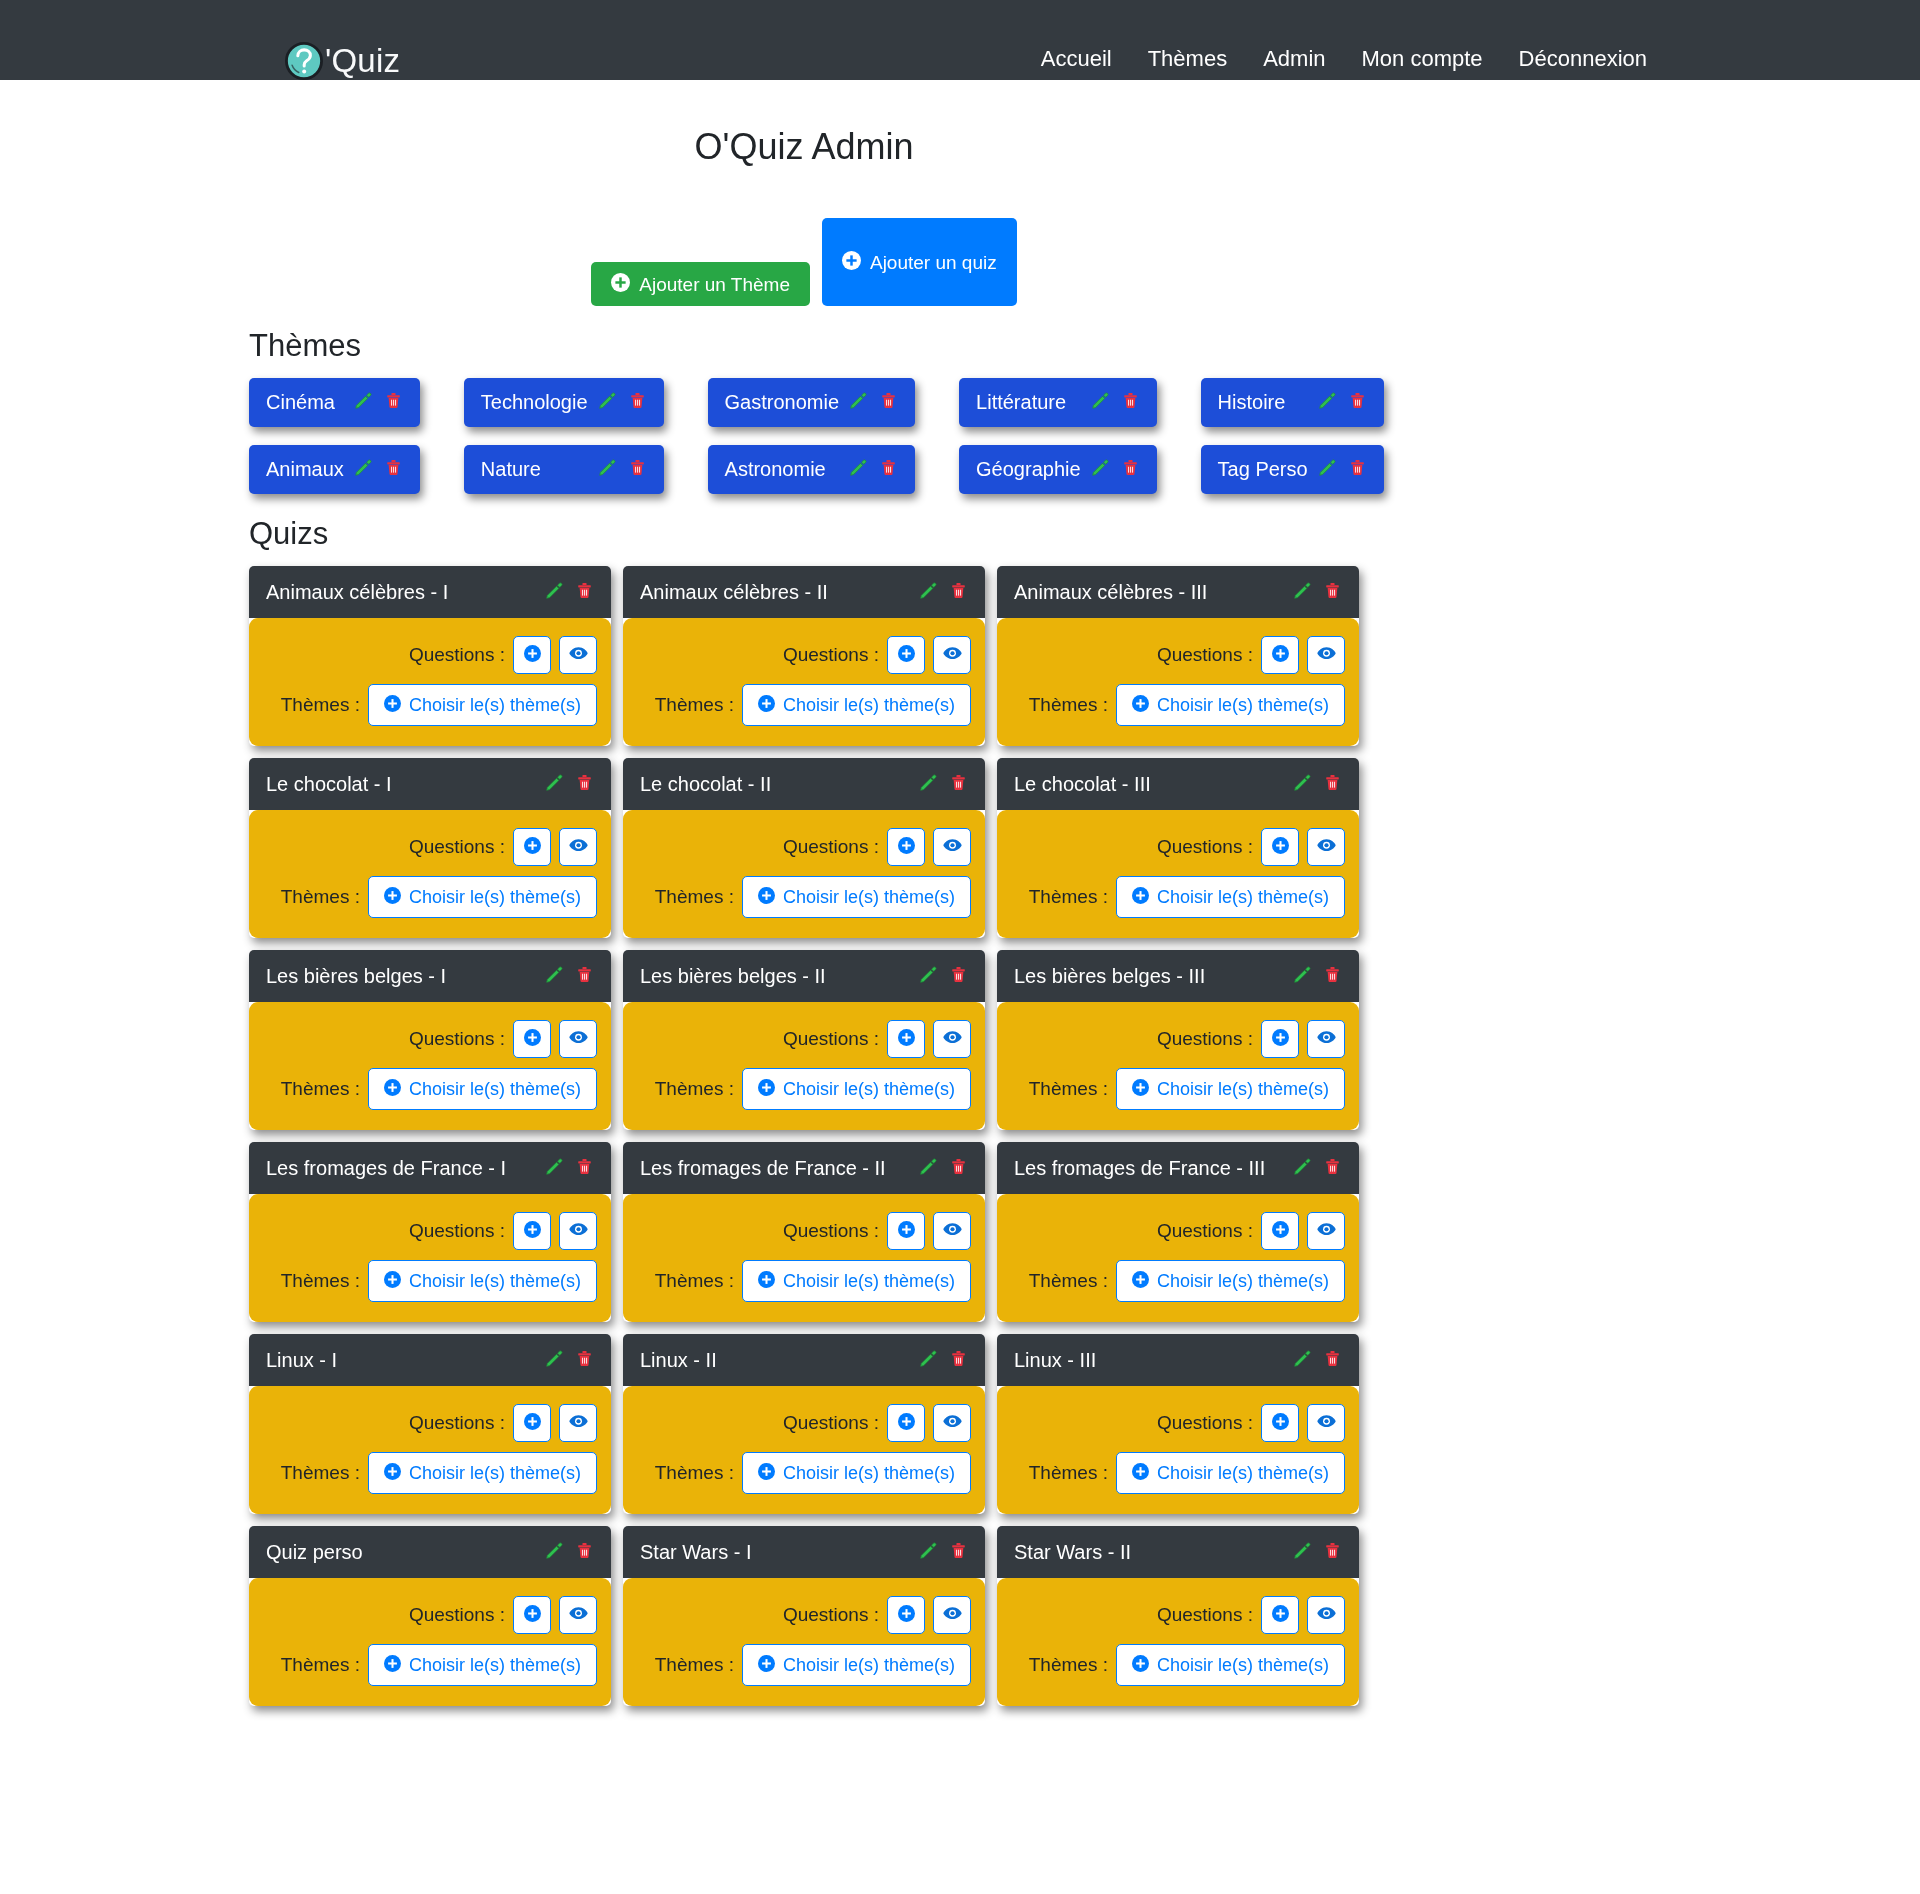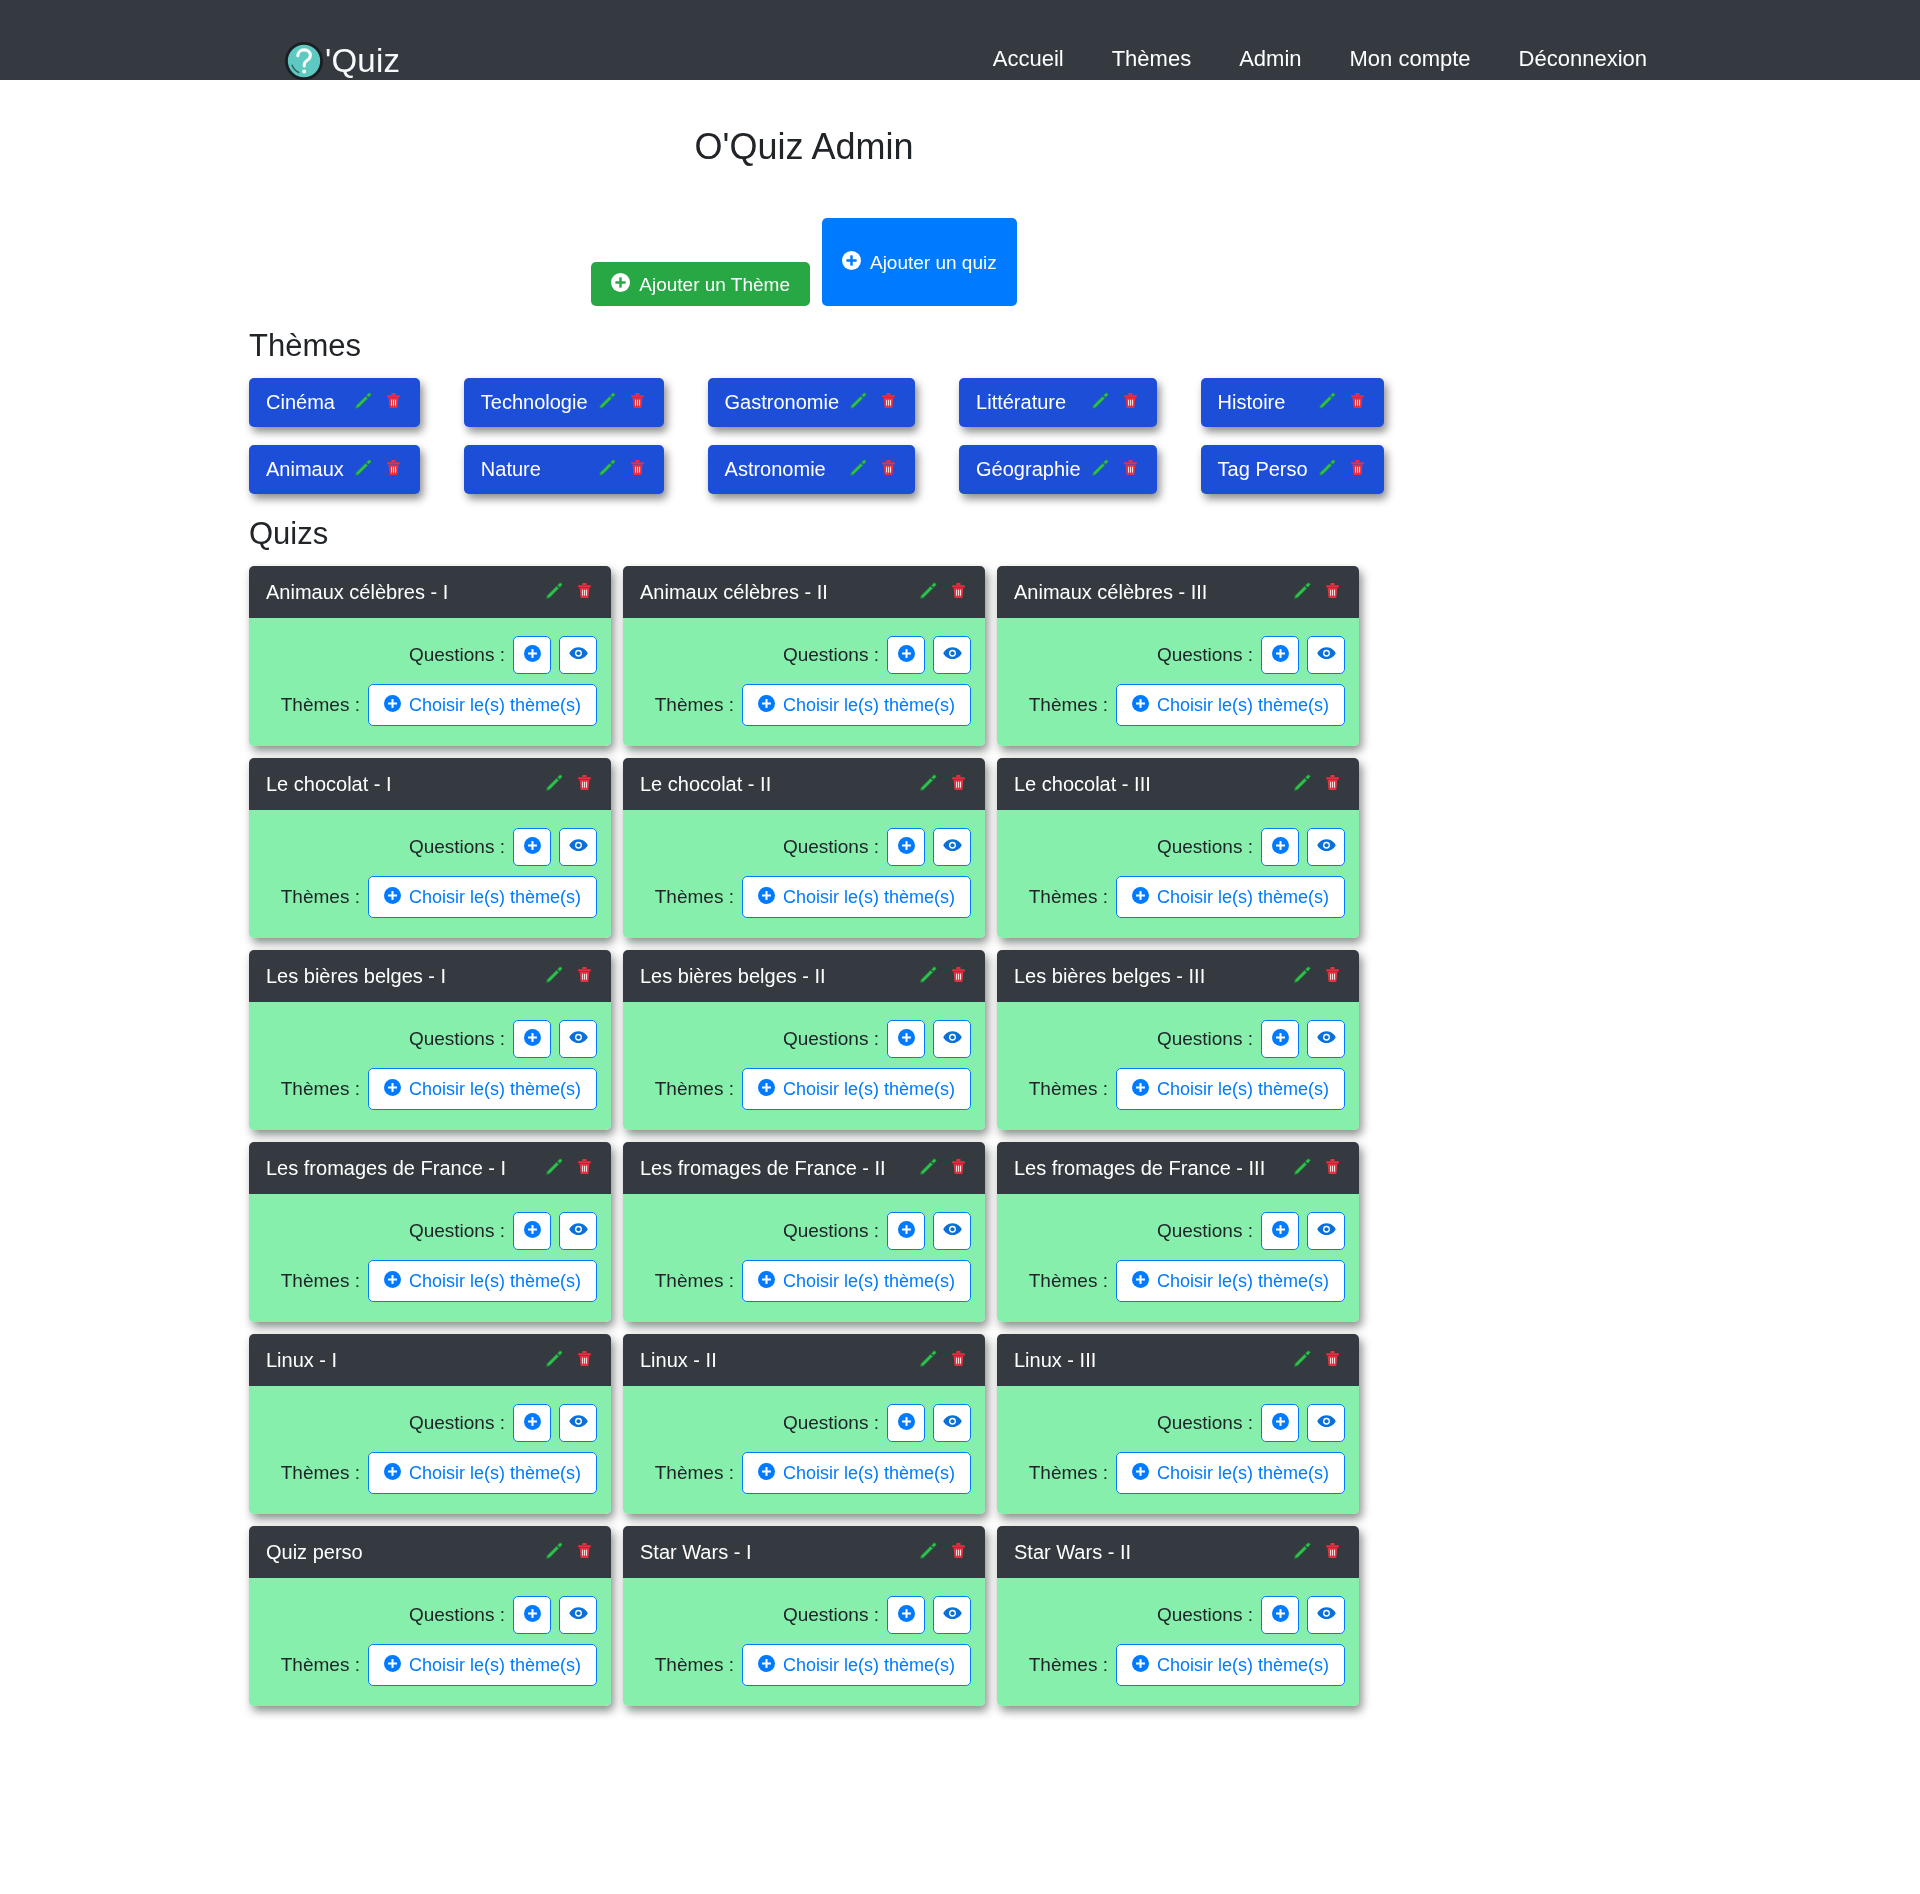--- a/index.html
+++ b/index.html
@@ -30,21 +30,21 @@
     font-size: 33px;
     color: #f8f9fa;
     letter-spacing: .2px;
     margin-left: 2px;
   }
   .nav-links {
     display: flex;
     align-items: center;
     margin-left: auto;
     margin-right: 255px;
-    gap: 12px;
+    gap: 0;
   }
   .nav-link {
     color: #ffffff;
     font-size: 22px;
     text-decoration: none;
     padding: 8px 18px;
     white-space: nowrap;
   }
 
   
@@ -151,22 +151,23 @@
     align-items: center;
     min-height: 52px;
   }
   .quiz-title {
     color: #fff;
     font-size: 20px;
     flex: 1 1 auto;
     white-space: nowrap;
   }
   .quiz-body {
-    background: #86efac;
+    background: #eab308;
     padding: 18px 14px 20px 14px;
+    border-radius: 9px;
   }
   .quiz-row {
     display: flex;
     align-items: center;
     justify-content: flex-end;
     gap: 8px;
     margin-bottom: 10px;
   }
   .quiz-row:last-child { margin-bottom: 0; }
   .quiz-label {

